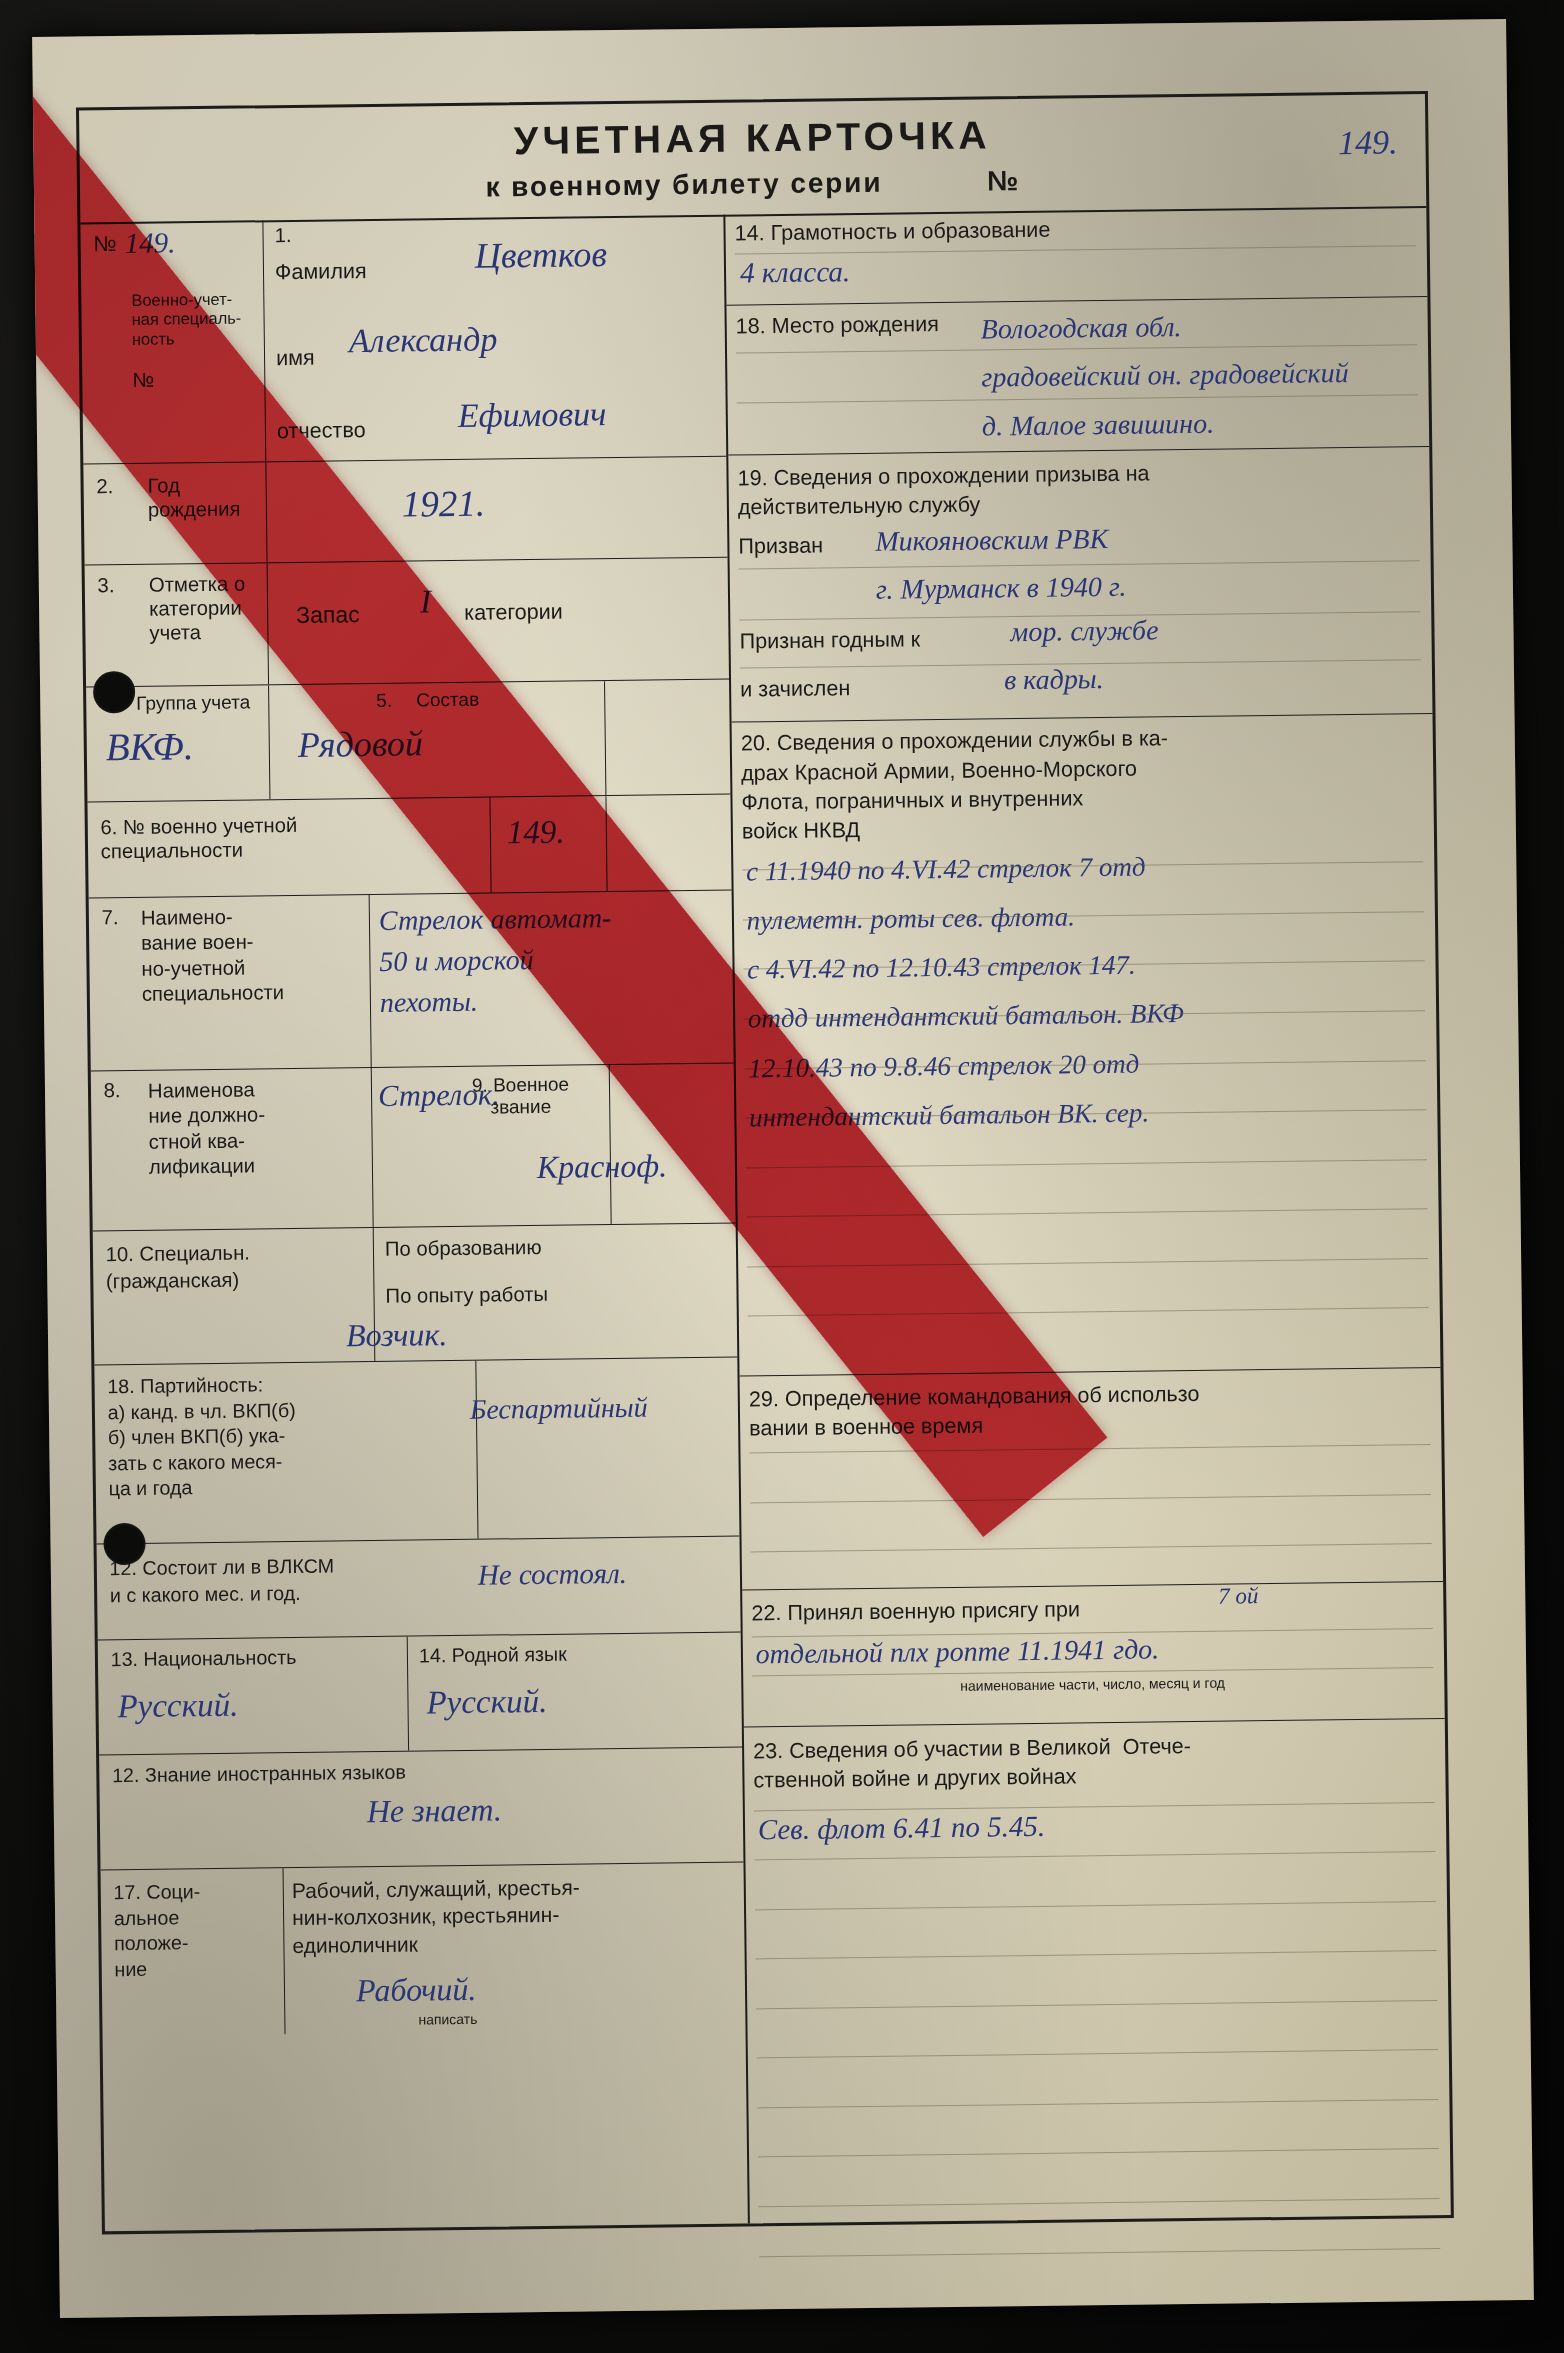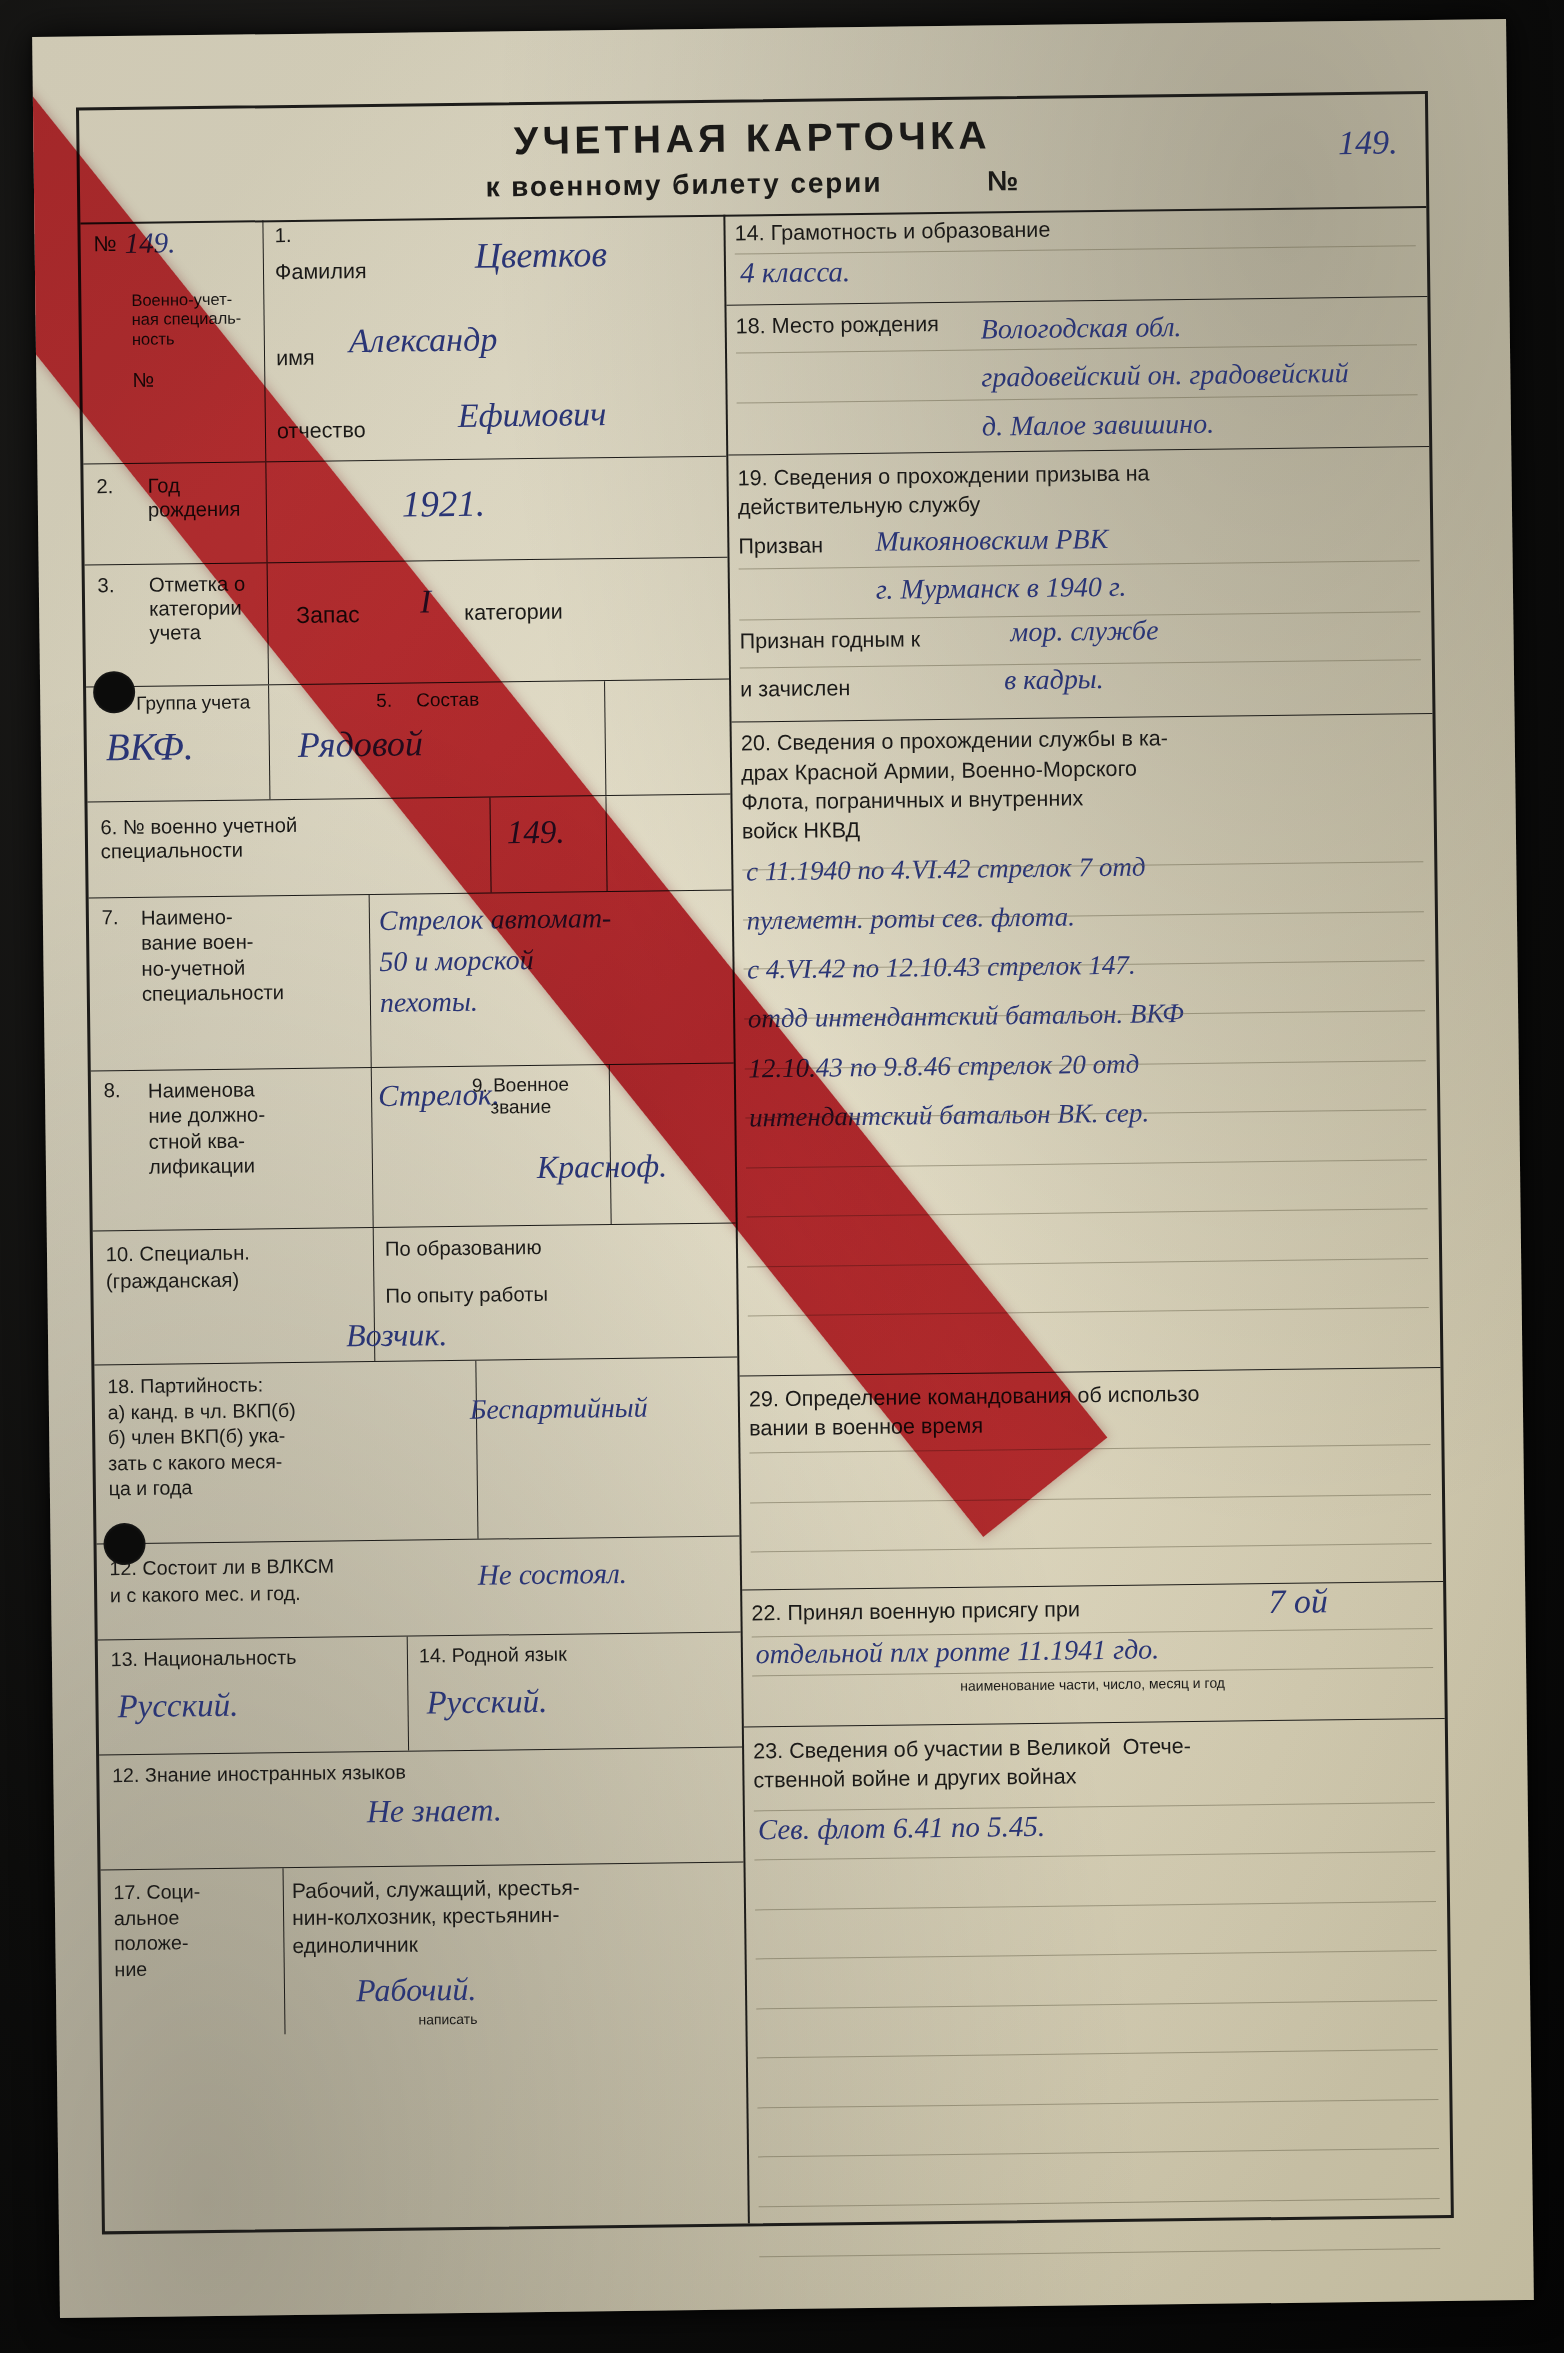--- a/index.html
+++ b/index.html
@@ -291,21 +291,21 @@
         <div class="lbl" style="left:9px;top:7.6px;font-size:21.6px;white-space:pre;line-height:1.35"><span>29.</span> <span>Определение командования об использо
 вании в военное время</span></div>
         <div class="rline" style="top:76px"></div>
         <div class="rline" style="top:126px"></div>
         <div class="rline" style="top:175px"></div>
         <div class="hw" style="position:absolute;left:12.7px;top:127px;font-size:27px"></div>
       </div>
 
       <div class="row" style="height:136px">
         <div class="lbl" style="left:9px;top:10.2px;font-size:21.6px"><span>22.</span> <span>Принял военную присягу при</span></div>
-        <div class="hw" style="position:absolute;left:526px;top:-1.3px;font-size:34px">7 ой</div>
+        <div class="hw" style="position:absolute;left:476px;top:-1.3px;font-size:23px">7 ой</div>
         <div class="rline" style="top:46px"></div>
         <div class="hw" style="position:absolute;left:12.7px;top:48px;font-size:28px">отдельной плх ропте 11.1941 гдо.</div>
         <div class="rline" style="top:85px"></div>
         <div class="lbl smallcap ctr" style="left:9px;right:11.4px;top:90px">наименование части, число, месяц и год</div>
       </div>
 
       <div class="row" style="height:584px">
         <div class="lbl" style="left:9px;top:9px;font-size:21.6px;white-space:pre;line-height:1.35"><span>23.</span> <span>Сведения об участии в Великой  Отече-
 ственной войне и других войнах</span></div>
         <div class="rline" style="top:83px"></div>

